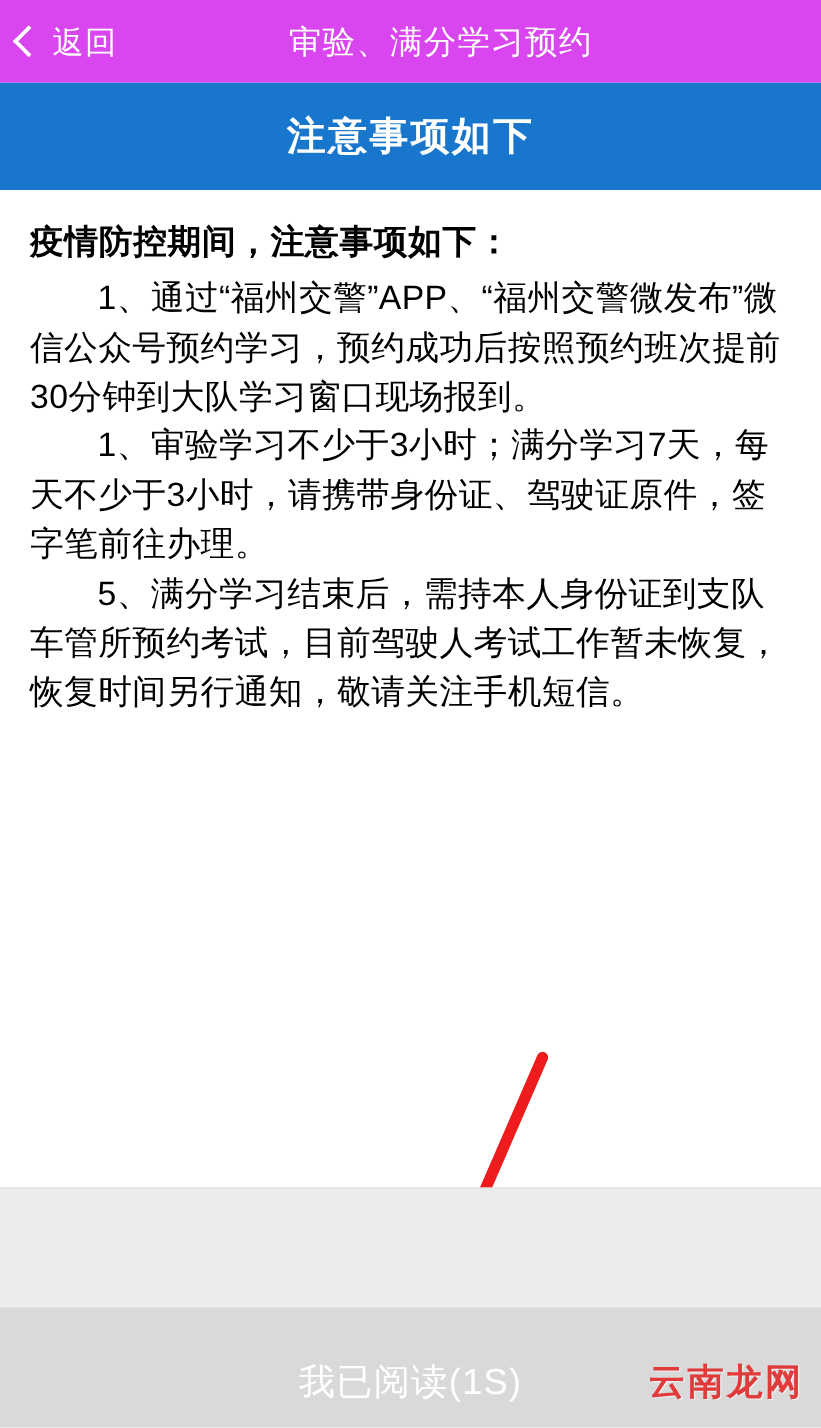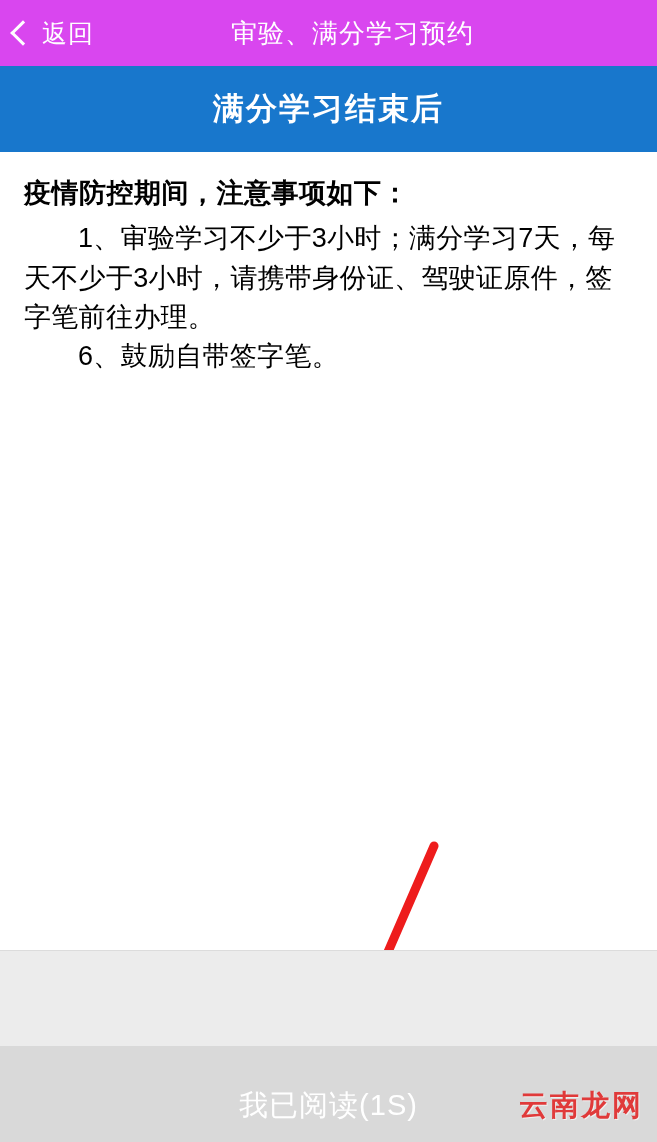--- a/index.html
+++ b/index.html
@@ -152,27 +152,28 @@
 
 <div class="navbar">
   <div class="nav-back">
     <span class="chevron-left"></span>
     <span class="nav-back-label">返回</span>
   </div>
   <div class="nav-title">审验、满分学习预约</div>
 </div>
 
 <div class="page-banner">
-  <div class="page-banner-title">满分学习结束后</div>
+  <div class="page-banner-title">注意事项如下</div>
 </div>
 
 <div class="content">
   <p class="content-heading">疫情防控期间，注意事项如下：</p>
+  <p class="content-para">1、通过“福州交警”APP、“福州交警微发布”微信公众号预约学习，预约成功后按照预约班次提前30分钟到大队学习窗口现场报到。</p>
   <p class="content-para">1、审验学习不少于3小时；满分学习7天，每天不少于3小时，请携带身份证、驾驶证原件，签字笔前往办理。</p>
-  <p class="content-para">6、鼓励自带签字笔。</p>
+  <p class="content-para">5、满分学习结束后，需持本人身份证到支队车管所预约考试，目前驾驶人考试工作暂未恢复，恢复时间另行通知，敬请关注手机短信。</p>
 </div>
 
 <svg class="annotation-arrow" viewBox="0 0 130 240">
   <line x1="116" y1="8" x2="30" y2="206" stroke="#ee1c1c" stroke-width="9" stroke-linecap="round"></line>
   <polygon points="24,232 12,186 52,198" fill="#ee1c1c"></polygon>
 </svg>
 
 <div class="bottom-spacer"></div>
 
 <div class="read-button">

